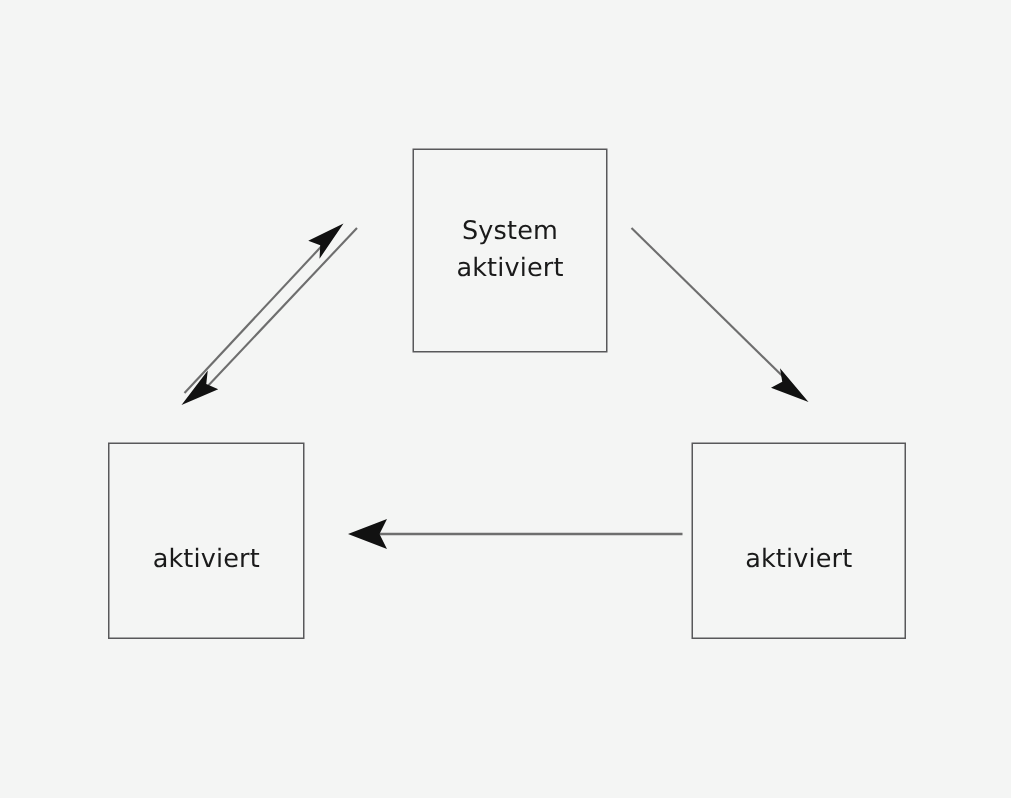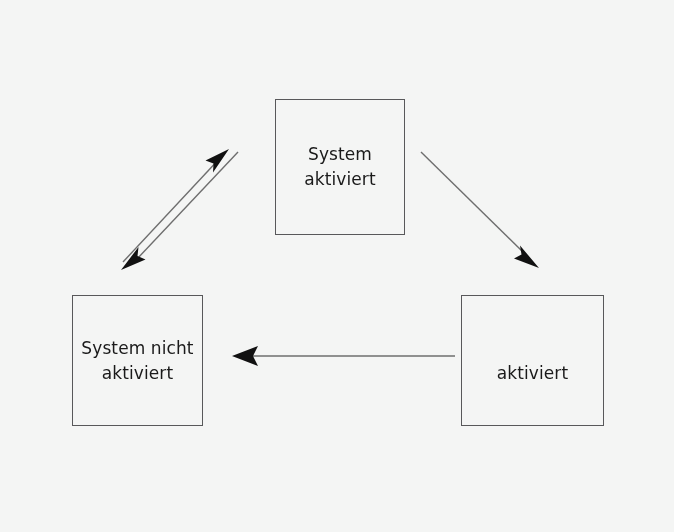--- a/index.html
+++ b/index.html
@@ -95,21 +95,21 @@
 
   <div class="state-box" id="box-system-activated">
     <div class="state-label">
       <span>System</span><br>
       <span>aktiviert</span>
     </div>
   </div>
 
   <div class="state-box" id="box-system-deactivated">
     <div class="state-label">
-      <span>System nicht</span><br>
+      <br>
       <span>aktiviert</span>
     </div>
   </div>
 
   <div class="state-box" id="box-theft-alarm">
     <div class="state-label">
       <br>
       <span>aktiviert</span>
     </div>
   </div>

